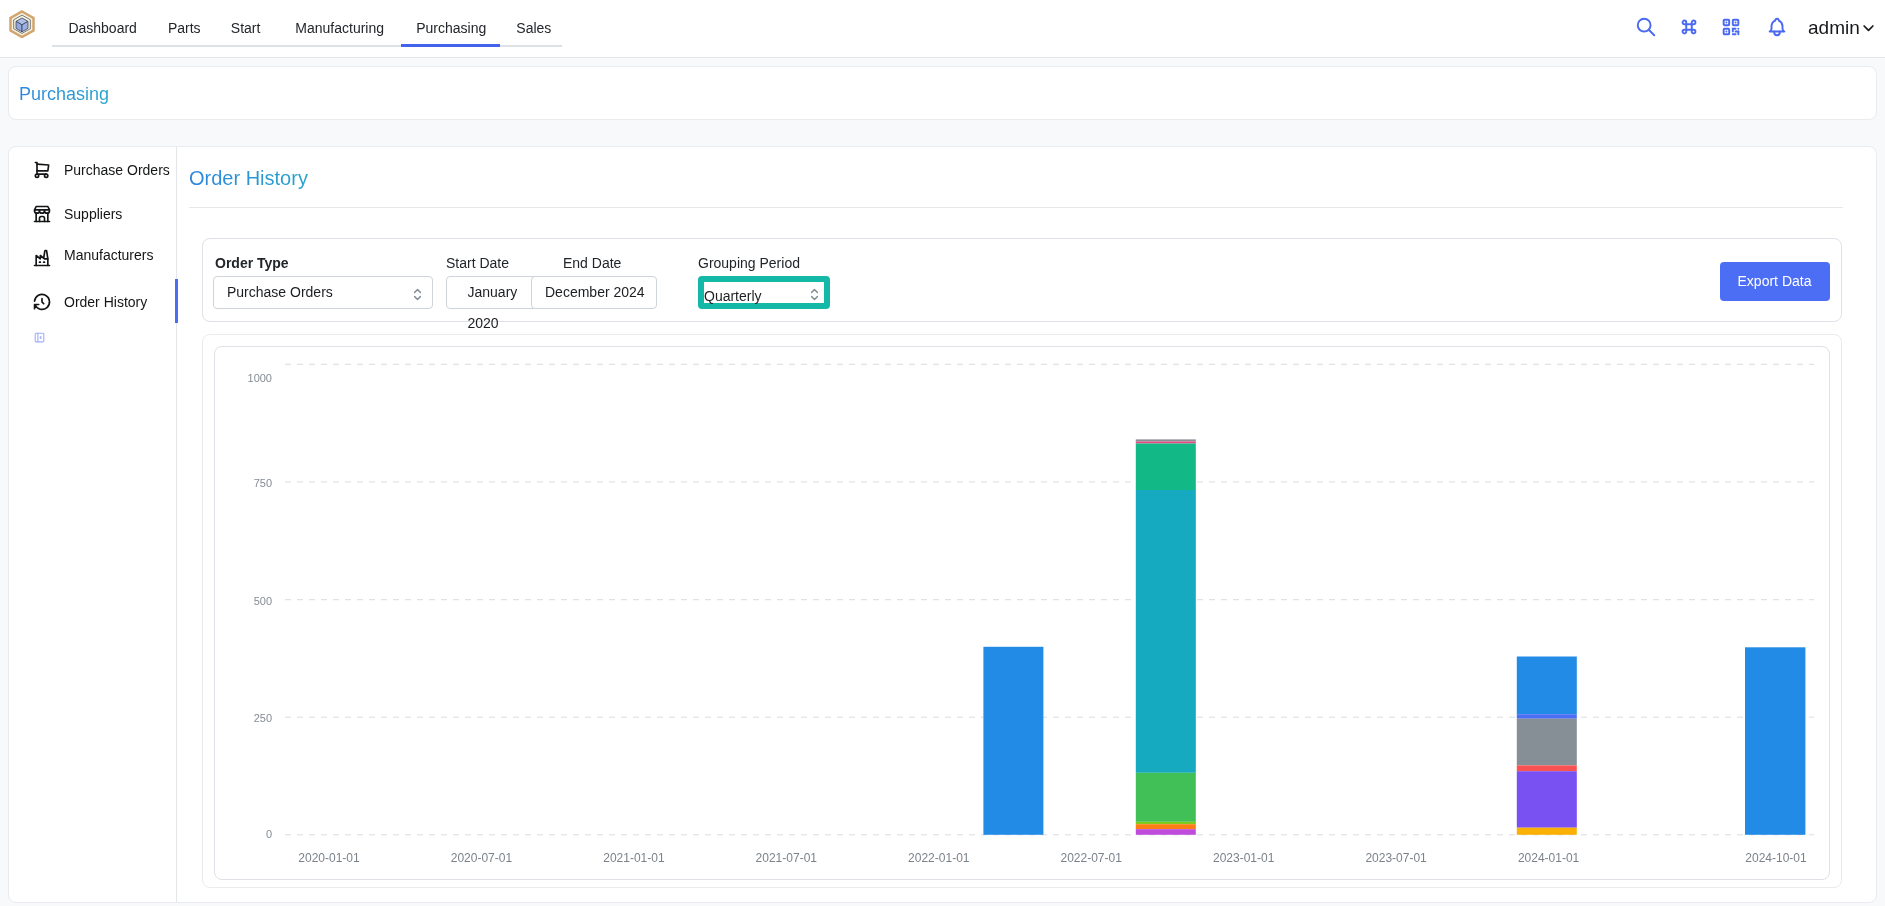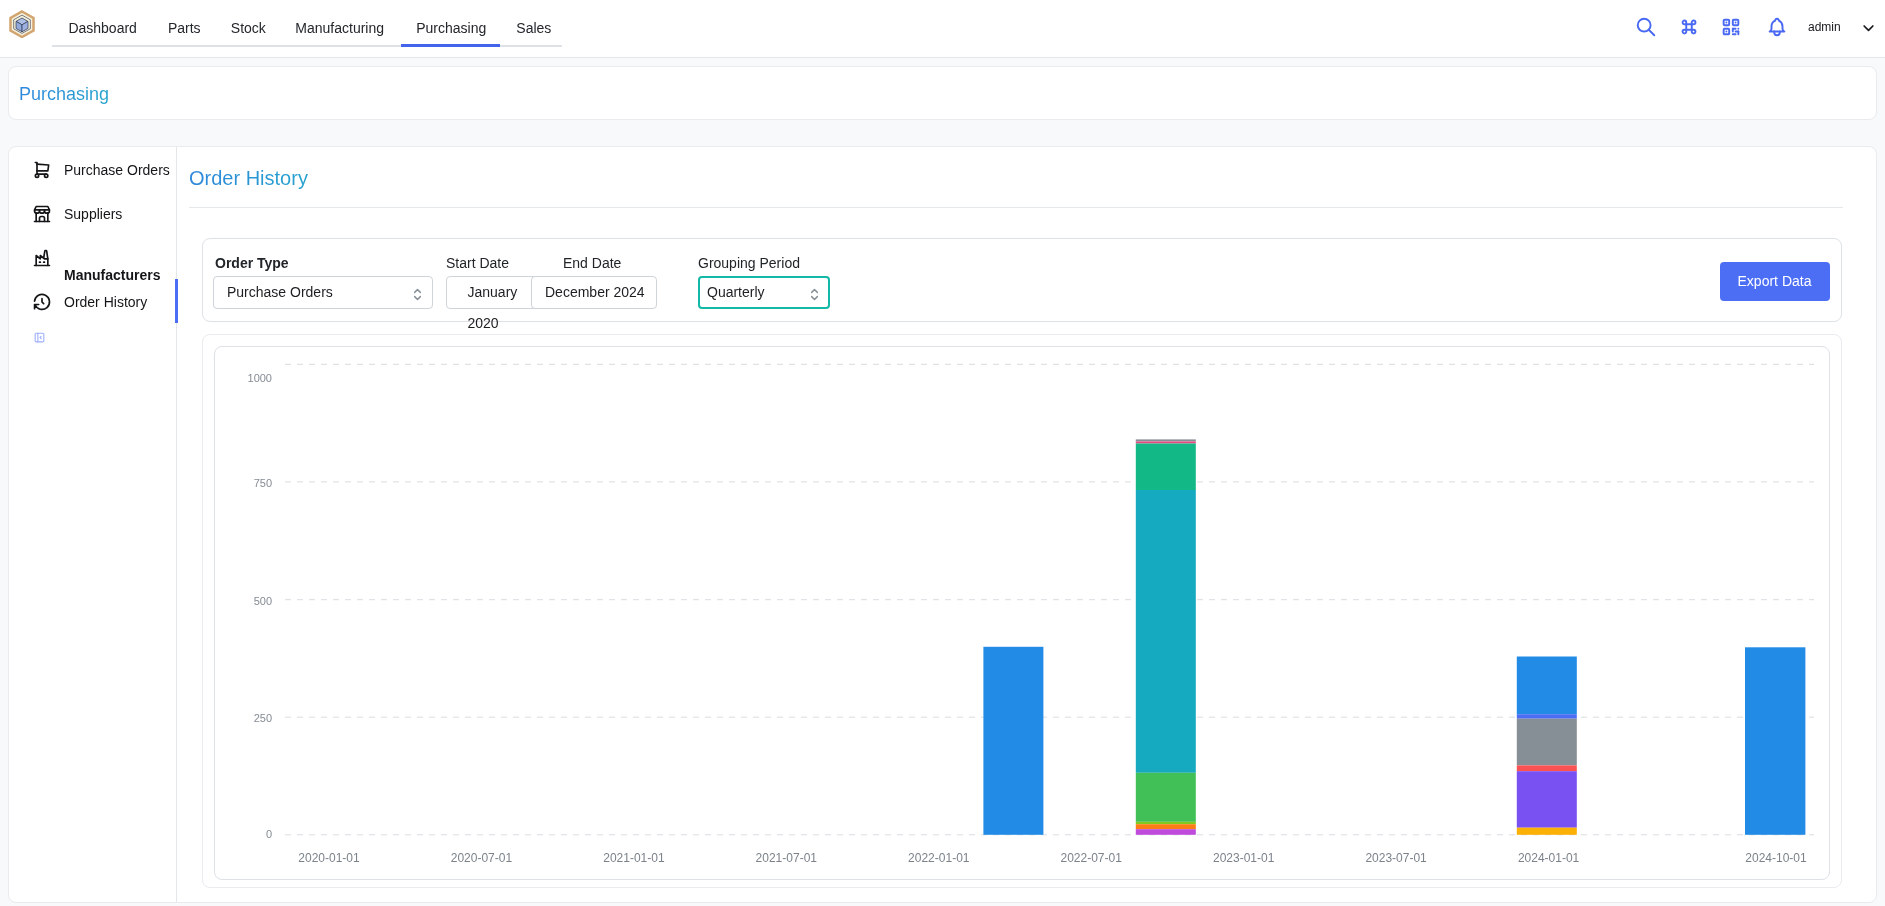--- a/index.html
+++ b/index.html
@@ -32,21 +32,21 @@
     <polygon points="13,8 19,11.4 13,14.8 7,11.4" fill="#aebfe6"></polygon>
     <polygon points="7,11.4 13,14.8 13,21.8 7,18.4" fill="#93a9db"></polygon>
     <polygon points="19,11.4 19,18.4 13,21.8 13,14.8" fill="#9db0e0"></polygon>
   </g>
 </svg>
 
 <div class="abs" style="left:52px;top:45px;width:510px;height:2px;background:#dee2e6;"></div>
 <div class="abs" style="left:401px;top:44.4px;width:99px;height:2.6px;background:#4263eb;"></div>
 <div class="tab" style="left:68.4px;">Dashboard</div>
 <div class="tab" style="left:167.9px;">Parts</div>
-<div class="tab" style="left:230.8px;">Stock</div>
+<div class="tab" style="left:230.8px;">Start</div>
 <div class="tab" style="left:295.3px;">Manufacturing</div>
 <div class="tab" style="left:416.2px;">Purchasing</div>
 <div class="tab" style="left:516.3px;text-align:right;">Sales</div>
 
 <svg class="abs" style="left:1634.5px;top:16px;" width="22" height="22" viewBox="0 0 24 24" fill="none" stroke="#4a69f2" stroke-width="2.1" stroke-linecap="round" stroke-linejoin="round">
   <path d="M10 10m-7 0a7 7 0 1 0 14 0a7 7 0 1 0 -14 0"></path>
     <path d="M21 21l-6 -6"></path>
 </svg>
 <svg class="abs" style="left:1678px;top:16px;" width="22" height="22" viewBox="0 0 24 24" fill="none" stroke="#4a69f2" stroke-width="2.1" stroke-linecap="round" stroke-linejoin="round">
   <path d="M7 9a2 2 0 1 1 2 -2v10a2 2 0 1 1 -2 -2h10a2 2 0 1 1 -2 2v-10a2 2 0 1 1 2 2h-10"></path>
@@ -62,21 +62,21 @@
     <path d="M20 14l0 .01"></path>
   <path d="M14 14l0 3"></path>
     <path d="M14 20l3 0"></path>
     <path d="M17 17l3 0"></path>
     <path d="M20 17l0 3"></path>
 </svg>
 <svg class="abs" style="left:1766px;top:15.5px;" width="22" height="22" viewBox="0 0 24 24" fill="none" stroke="#4a69f2" stroke-width="2.1" stroke-linecap="round" stroke-linejoin="round">
   <path d="M10 5a2 2 0 1 1 4 0a7 7 0 0 1 4 6v3a4 4 0 0 0 2 3h-16a4 4 0 0 0 2 -3v-3a7 7 0 0 1 4 -6"></path>
   <path d="M9 17v1a3 3 0 0 0 6 0v-1"></path>
 </svg>
-<div class="abs" style="left:1808px;top:20px;font-size:12px;color:#17181a;line-height:15px;">admin</div>
+<div class="abs" style="left:1808px;top:20px;font-size:19px;color:#17181a;line-height:15px;">admin</div>
 <svg class="abs" style="left:1861px;top:21px;" width="15" height="15" viewBox="0 0 24 24" fill="none" stroke="#17181a" stroke-width="2.7" stroke-linecap="round" stroke-linejoin="round">
   <path d="M5 8l7 7l7 -7"></path>
 </svg>
 
 <div class="abs card" style="left:8px;top:66px;width:1869px;height:54px;"></div>
 <div class="abs grad-text" style="left:19px;top:83px;font-size:18px;line-height:23px;">Purchasing</div>
 
 <div class="abs card" style="left:8px;top:146px;width:1869px;height:757px;"></div>
 
 <div class="abs" style="left:175.5px;top:147px;width:1px;height:755px;background:#e4e7ea;"></div>
@@ -99,21 +99,21 @@
 </svg>
 <div class="sideitem" style="top:204.5px;">Suppliers</div>
 
 <svg class="sideicon" style="top:247.5px;" width="20" height="20" viewBox="0 0 24 24" fill="none" stroke="#141517" stroke-width="2" stroke-linecap="round" stroke-linejoin="round">
   <path d="M3 21h18"></path>
     <path d="M5 21v-12l5 4v-4l5 4h4"></path>
   <path d="M19 21v-8l-1.436 -9.574a.5 .5 0 0 0 -.495 -.426h-1.145a.5 .5 0 0 0 -.494 .418l-1.43 8.582"></path>
   <path d="M9 17h1"></path>
     <path d="M14 17h1"></path>
 </svg>
-<div class="sideitem" style="top:266px;font-weight:bold;">Manufacturers</div>
+<div class="sideitem" style="top:246px;">Manufacturers</div>
 
 <svg class="sideicon" style="top:291.5px;" width="20" height="20" viewBox="0 0 24 24" fill="none" stroke="#141517" stroke-width="2" stroke-linecap="round" stroke-linejoin="round">
   <path d="M12 8l0 4l2 2"></path>
   <path d="M3.05 11a9 9 0 1 1 .5 4m-.5 5v-5h5"></path>
 </svg>
 <div class="sideitem" style="top:292.5px;">Order History</div>
 
 <svg class="sideicon" style="left:32.5px;top:331px;" width="13" height="13" viewBox="0 0 24 24" fill="none" stroke="#9daefc" stroke-width="2" stroke-linecap="round" stroke-linejoin="round">
   <path d="M4 4m0 2a2 2 0 0 1 2 -2h12a2 2 0 0 1 2 2v12a2 2 0 0 1 -2 2h-12a2 2 0 0 1 -2 -2z"></path>
   <path d="M9 4v16"></path>
@@ -132,21 +132,21 @@
     <path d="M16 15l-4 4l-4 -4"></path>
 </svg>
 
 <div class="flabel" style="left:446px;">Start Date</div>
 <div class="fbox" style="left:445.5px;width:106px;padding-left:21px;">January 2020</div>
 
 <div class="flabel" style="left:563px;">End Date</div>
 <div class="fbox" style="left:531px;width:126px;padding-left:13px;">December 2024</div>
 
 <div class="flabel" style="left:698px;">Grouping Period</div>
-<div class="fbox" style="left:698px;width:131.5px;border:2px solid #14b8a6;line-height:29px;padding-left:7px;">Quarterly</div>
+<div class="fbox" style="left:698px;width:131.5px;border:6px solid #14b8a6;line-height:29px;padding-left:0;">Quarterly</div>
 <svg class="abs" style="left:806px;top:286px;" width="17" height="17" viewBox="0 0 24 24" fill="none" stroke="#868e96" stroke-width="2" stroke-linecap="round" stroke-linejoin="round">
   <path d="M8 9l4 -4l4 4"></path>
     <path d="M16 15l-4 4l-4 -4"></path>
 </svg>
 
 <div class="abs" style="left:1719.5px;top:261.5px;width:110px;height:39px;background:#4c6ef5;border-radius:4px;color:#fff;font-size:14px;text-align:center;line-height:39px;">Export Data</div>
 
 <div class="abs card" style="left:202px;top:334px;width:1640px;height:554px;"></div>
 <div class="abs" style="left:214px;top:346px;width:1616px;height:534px;background:#fff;border:1px solid #dee2e6;border-radius:8px;"></div>
 

